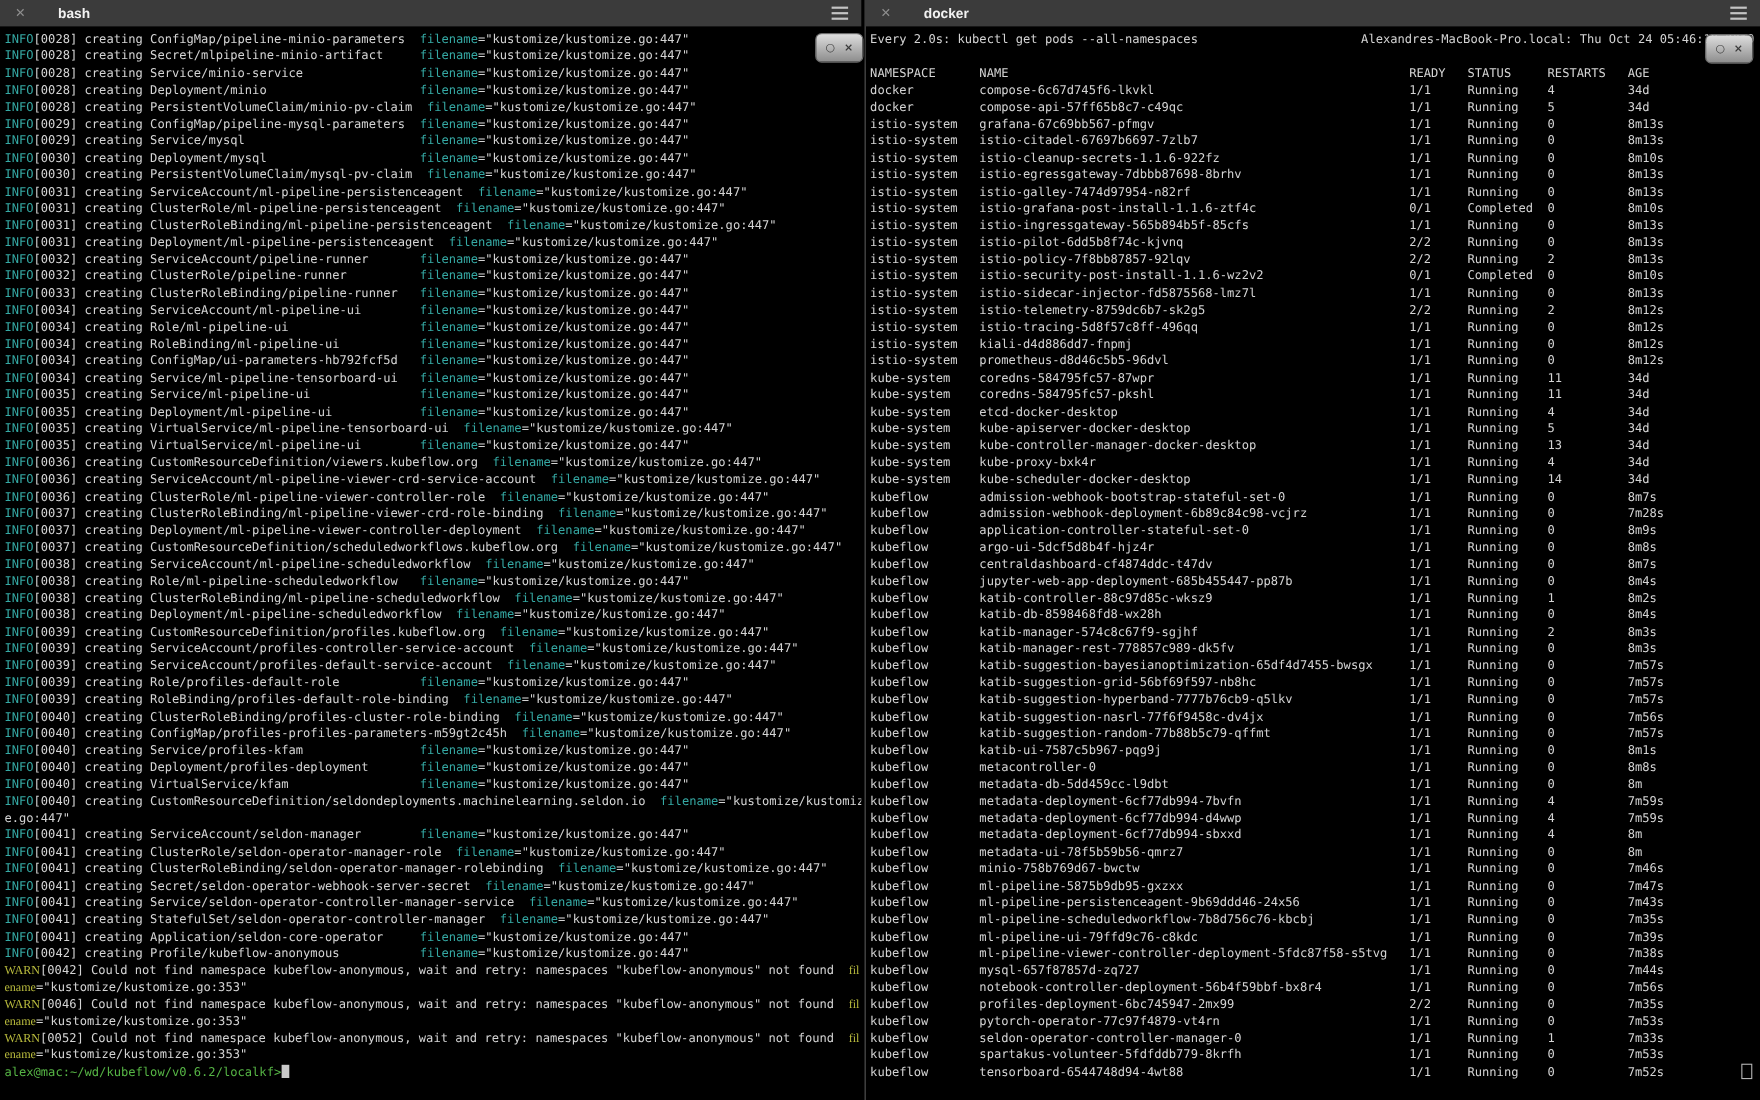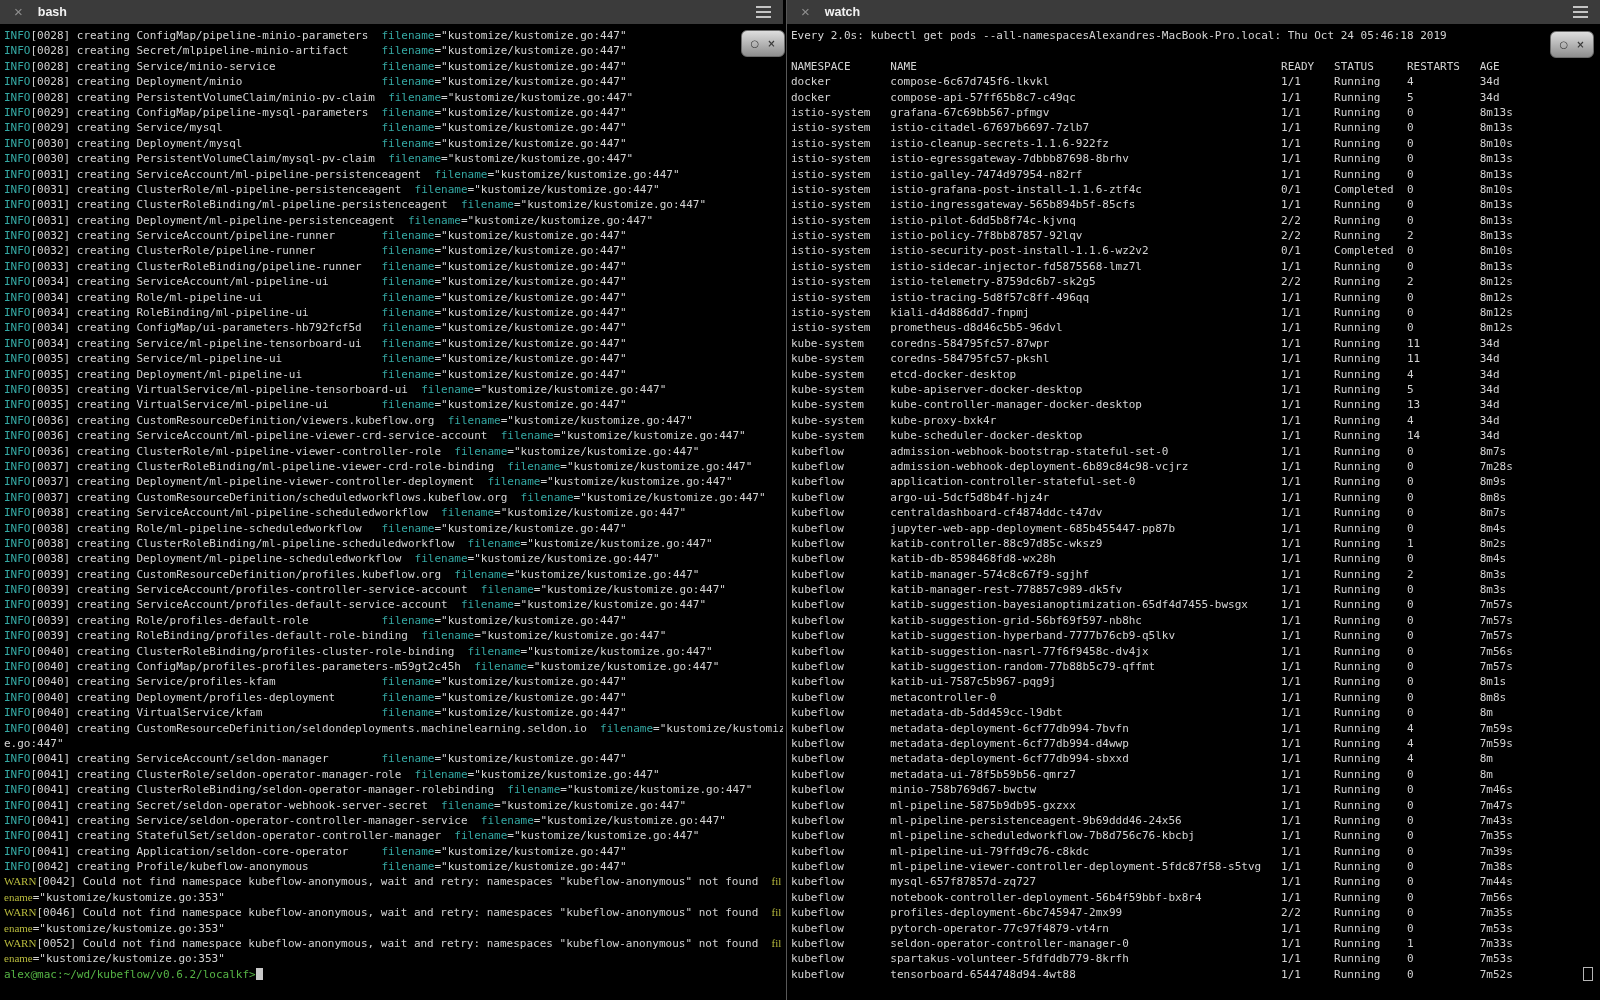--- a/index.html
+++ b/index.html
@@ -4,30 +4,30 @@
 <style>
   html,body{margin:0;padding:0;background:#000;}
   .screen{width:1600px;height:1000px;position:relative;display:flex;background:#000;overflow:hidden;
           font-family:"DejaVu Sans Mono",monospace;}
   .pane{position:relative;height:100%;background:#000;}
   .pane.left{width:783px;}
   .pane.right{flex:1;margin-left:3px;border-left:1px solid #585858;}
   .titlebar{height:24px;background:#3b3b3b;display:flex;align-items:center;
             font-family:"Liberation Sans",sans-serif;}
   .closex{color:#909090;font-size:15px;margin-left:14px;line-height:24px;}
-  .title{color:#f2f2f2;font-size:12.5px;font-weight:bold;margin-left:15px;}
+  .title{color:#f2f2f2;font-size:12.5px;font-weight:bold;margin-left:30px;}
   .menu{margin-left:auto;margin-right:12px;display:flex;flex-direction:column;gap:2.5px;}
   .menu i{display:block;width:15px;height:2.5px;background:#c4c4c4;}
   .term{position:relative;padding:4px 0 0 4px;font-size:11px;white-space:pre;overflow:hidden;
         height:calc(100% - 28px);color:#d4d4d4;}
   .trow{height:15.4px;line-height:15.4px;}
   .c-info{color:#35a9a4;}
   .c-warn{color:#b8ba3d;font-family:Liberation Serif, serif;}
   .c-green{color:#56b545;}
-  .spread{display:flex;justify-content:flex-start;padding-right:5px;}
+  .spread{display:flex;justify-content:space-between;padding-right:5px;}
   .cursor{display:inline-block;width:7px;height:12px;background:#c9c9c9;vertical-align:-2px;}
   .cursor-hollow{position:absolute;width:8px;height:12px;border:1px solid #b5b5b5;right:7px;}
   .overlay{position:absolute;width:42px;height:25px;border-radius:6px;
            background:linear-gradient(#dedede,#8d8d8d);border:1px solid #6a6a6a;
            box-shadow:0 1px 4px rgba(0,0,0,.55);display:flex;align-items:center;
            justify-content:center;gap:8px;z-index:5;}
   .overlay span{color:#3a3a3a;font-size:10px;line-height:1;font-weight:bold;
                 font-family:"DejaVu Sans",sans-serif;}
   .ov-left{top:30px;right:-2px;}
   .ov-right{top:31px;right:6px;}
@@ -50,21 +50,21 @@
     <div class="term" id="bash-term"><div class="trow"><span class="c-info">INFO</span><span>[0028] creating ConfigMap/pipeline-minio-parameters  </span><span class="c-info">filename</span><span>="kustomize/kustomize.go:447"</span></div><div class="trow"><span class="c-info">INFO</span><span>[0028] creating Secret/mlpipeline-minio-artifact     </span><span class="c-info">filename</span><span>="kustomize/kustomize.go:447"</span></div><div class="trow"><span class="c-info">INFO</span><span>[0028] creating Service/minio-service                </span><span class="c-info">filename</span><span>="kustomize/kustomize.go:447"</span></div><div class="trow"><span class="c-info">INFO</span><span>[0028] creating Deployment/minio                     </span><span class="c-info">filename</span><span>="kustomize/kustomize.go:447"</span></div><div class="trow"><span class="c-info">INFO</span><span>[0028] creating PersistentVolumeClaim/minio-pv-claim  </span><span class="c-info">filename</span><span>="kustomize/kustomize.go:447"</span></div><div class="trow"><span class="c-info">INFO</span><span>[0029] creating ConfigMap/pipeline-mysql-parameters  </span><span class="c-info">filename</span><span>="kustomize/kustomize.go:447"</span></div><div class="trow"><span class="c-info">INFO</span><span>[0029] creating Service/mysql                        </span><span class="c-info">filename</span><span>="kustomize/kustomize.go:447"</span></div><div class="trow"><span class="c-info">INFO</span><span>[0030] creating Deployment/mysql                     </span><span class="c-info">filename</span><span>="kustomize/kustomize.go:447"</span></div><div class="trow"><span class="c-info">INFO</span><span>[0030] creating PersistentVolumeClaim/mysql-pv-claim  </span><span class="c-info">filename</span><span>="kustomize/kustomize.go:447"</span></div><div class="trow"><span class="c-info">INFO</span><span>[0031] creating ServiceAccount/ml-pipeline-persistenceagent  </span><span class="c-info">filename</span><span>="kustomize/kustomize.go:447"</span></div><div class="trow"><span class="c-info">INFO</span><span>[0031] creating ClusterRole/ml-pipeline-persistenceagent  </span><span class="c-info">filename</span><span>="kustomize/kustomize.go:447"</span></div><div class="trow"><span class="c-info">INFO</span><span>[0031] creating ClusterRoleBinding/ml-pipeline-persistenceagent  </span><span class="c-info">filename</span><span>="kustomize/kustomize.go:447"</span></div><div class="trow"><span class="c-info">INFO</span><span>[0031] creating Deployment/ml-pipeline-persistenceagent  </span><span class="c-info">filename</span><span>="kustomize/kustomize.go:447"</span></div><div class="trow"><span class="c-info">INFO</span><span>[0032] creating ServiceAccount/pipeline-runner       </span><span class="c-info">filename</span><span>="kustomize/kustomize.go:447"</span></div><div class="trow"><span class="c-info">INFO</span><span>[0032] creating ClusterRole/pipeline-runner          </span><span class="c-info">filename</span><span>="kustomize/kustomize.go:447"</span></div><div class="trow"><span class="c-info">INFO</span><span>[0033] creating ClusterRoleBinding/pipeline-runner   </span><span class="c-info">filename</span><span>="kustomize/kustomize.go:447"</span></div><div class="trow"><span class="c-info">INFO</span><span>[0034] creating ServiceAccount/ml-pipeline-ui        </span><span class="c-info">filename</span><span>="kustomize/kustomize.go:447"</span></div><div class="trow"><span class="c-info">INFO</span><span>[0034] creating Role/ml-pipeline-ui                  </span><span class="c-info">filename</span><span>="kustomize/kustomize.go:447"</span></div><div class="trow"><span class="c-info">INFO</span><span>[0034] creating RoleBinding/ml-pipeline-ui           </span><span class="c-info">filename</span><span>="kustomize/kustomize.go:447"</span></div><div class="trow"><span class="c-info">INFO</span><span>[0034] creating ConfigMap/ui-parameters-hb792fcf5d   </span><span class="c-info">filename</span><span>="kustomize/kustomize.go:447"</span></div><div class="trow"><span class="c-info">INFO</span><span>[0034] creating Service/ml-pipeline-tensorboard-ui   </span><span class="c-info">filename</span><span>="kustomize/kustomize.go:447"</span></div><div class="trow"><span class="c-info">INFO</span><span>[0035] creating Service/ml-pipeline-ui               </span><span class="c-info">filename</span><span>="kustomize/kustomize.go:447"</span></div><div class="trow"><span class="c-info">INFO</span><span>[0035] creating Deployment/ml-pipeline-ui            </span><span class="c-info">filename</span><span>="kustomize/kustomize.go:447"</span></div><div class="trow"><span class="c-info">INFO</span><span>[0035] creating VirtualService/ml-pipeline-tensorboard-ui  </span><span class="c-info">filename</span><span>="kustomize/kustomize.go:447"</span></div><div class="trow"><span class="c-info">INFO</span><span>[0035] creating VirtualService/ml-pipeline-ui        </span><span class="c-info">filename</span><span>="kustomize/kustomize.go:447"</span></div><div class="trow"><span class="c-info">INFO</span><span>[0036] creating CustomResourceDefinition/viewers.kubeflow.org  </span><span class="c-info">filename</span><span>="kustomize/kustomize.go:447"</span></div><div class="trow"><span class="c-info">INFO</span><span>[0036] creating ServiceAccount/ml-pipeline-viewer-crd-service-account  </span><span class="c-info">filename</span><span>="kustomize/kustomize.go:447"</span></div><div class="trow"><span class="c-info">INFO</span><span>[0036] creating ClusterRole/ml-pipeline-viewer-controller-role  </span><span class="c-info">filename</span><span>="kustomize/kustomize.go:447"</span></div><div class="trow"><span class="c-info">INFO</span><span>[0037] creating ClusterRoleBinding/ml-pipeline-viewer-crd-role-binding  </span><span class="c-info">filename</span><span>="kustomize/kustomize.go:447"</span></div><div class="trow"><span class="c-info">INFO</span><span>[0037] creating Deployment/ml-pipeline-viewer-controller-deployment  </span><span class="c-info">filename</span><span>="kustomize/kustomize.go:447"</span></div><div class="trow"><span class="c-info">INFO</span><span>[0037] creating CustomResourceDefinition/scheduledworkflows.kubeflow.org  </span><span class="c-info">filename</span><span>="kustomize/kustomize.go:447"</span></div><div class="trow"><span class="c-info">INFO</span><span>[0038] creating ServiceAccount/ml-pipeline-scheduledworkflow  </span><span class="c-info">filename</span><span>="kustomize/kustomize.go:447"</span></div><div class="trow"><span class="c-info">INFO</span><span>[0038] creating Role/ml-pipeline-scheduledworkflow   </span><span class="c-info">filename</span><span>="kustomize/kustomize.go:447"</span></div><div class="trow"><span class="c-info">INFO</span><span>[0038] creating ClusterRoleBinding/ml-pipeline-scheduledworkflow  </span><span class="c-info">filename</span><span>="kustomize/kustomize.go:447"</span></div><div class="trow"><span class="c-info">INFO</span><span>[0038] creating Deployment/ml-pipeline-scheduledworkflow  </span><span class="c-info">filename</span><span>="kustomize/kustomize.go:447"</span></div><div class="trow"><span class="c-info">INFO</span><span>[0039] creating CustomResourceDefinition/profiles.kubeflow.org  </span><span class="c-info">filename</span><span>="kustomize/kustomize.go:447"</span></div><div class="trow"><span class="c-info">INFO</span><span>[0039] creating ServiceAccount/profiles-controller-service-account  </span><span class="c-info">filename</span><span>="kustomize/kustomize.go:447"</span></div><div class="trow"><span class="c-info">INFO</span><span>[0039] creating ServiceAccount/profiles-default-service-account  </span><span class="c-info">filename</span><span>="kustomize/kustomize.go:447"</span></div><div class="trow"><span class="c-info">INFO</span><span>[0039] creating Role/profiles-default-role           </span><span class="c-info">filename</span><span>="kustomize/kustomize.go:447"</span></div><div class="trow"><span class="c-info">INFO</span><span>[0039] creating RoleBinding/profiles-default-role-binding  </span><span class="c-info">filename</span><span>="kustomize/kustomize.go:447"</span></div><div class="trow"><span class="c-info">INFO</span><span>[0040] creating ClusterRoleBinding/profiles-cluster-role-binding  </span><span class="c-info">filename</span><span>="kustomize/kustomize.go:447"</span></div><div class="trow"><span class="c-info">INFO</span><span>[0040] creating ConfigMap/profiles-profiles-parameters-m59gt2c45h  </span><span class="c-info">filename</span><span>="kustomize/kustomize.go:447"</span></div><div class="trow"><span class="c-info">INFO</span><span>[0040] creating Service/profiles-kfam                </span><span class="c-info">filename</span><span>="kustomize/kustomize.go:447"</span></div><div class="trow"><span class="c-info">INFO</span><span>[0040] creating Deployment/profiles-deployment       </span><span class="c-info">filename</span><span>="kustomize/kustomize.go:447"</span></div><div class="trow"><span class="c-info">INFO</span><span>[0040] creating VirtualService/kfam                  </span><span class="c-info">filename</span><span>="kustomize/kustomize.go:447"</span></div><div class="trow"><span class="c-info">INFO</span><span>[0040] creating CustomResourceDefinition/seldondeployments.machinelearning.seldon.io  </span><span class="c-info">filename</span><span>="kustomize/kustomiz</span></div><div class="trow"><span>e.go:447"</span></div><div class="trow"><span class="c-info">INFO</span><span>[0041] creating ServiceAccount/seldon-manager        </span><span class="c-info">filename</span><span>="kustomize/kustomize.go:447"</span></div><div class="trow"><span class="c-info">INFO</span><span>[0041] creating ClusterRole/seldon-operator-manager-role  </span><span class="c-info">filename</span><span>="kustomize/kustomize.go:447"</span></div><div class="trow"><span class="c-info">INFO</span><span>[0041] creating ClusterRoleBinding/seldon-operator-manager-rolebinding  </span><span class="c-info">filename</span><span>="kustomize/kustomize.go:447"</span></div><div class="trow"><span class="c-info">INFO</span><span>[0041] creating Secret/seldon-operator-webhook-server-secret  </span><span class="c-info">filename</span><span>="kustomize/kustomize.go:447"</span></div><div class="trow"><span class="c-info">INFO</span><span>[0041] creating Service/seldon-operator-controller-manager-service  </span><span class="c-info">filename</span><span>="kustomize/kustomize.go:447"</span></div><div class="trow"><span class="c-info">INFO</span><span>[0041] creating StatefulSet/seldon-operator-controller-manager  </span><span class="c-info">filename</span><span>="kustomize/kustomize.go:447"</span></div><div class="trow"><span class="c-info">INFO</span><span>[0041] creating Application/seldon-core-operator     </span><span class="c-info">filename</span><span>="kustomize/kustomize.go:447"</span></div><div class="trow"><span class="c-info">INFO</span><span>[0042] creating Profile/kubeflow-anonymous           </span><span class="c-info">filename</span><span>="kustomize/kustomize.go:447"</span></div><div class="trow"><span class="c-warn">WARN</span><span>[0042] Could not find namespace kubeflow-anonymous, wait and retry: namespaces "kubeflow-anonymous" not found  </span><span class="c-warn">fil</span></div><div class="trow"><span class="c-warn">ename</span><span>="kustomize/kustomize.go:353"</span></div><div class="trow"><span class="c-warn">WARN</span><span>[0046] Could not find namespace kubeflow-anonymous, wait and retry: namespaces "kubeflow-anonymous" not found  </span><span class="c-warn">fil</span></div><div class="trow"><span class="c-warn">ename</span><span>="kustomize/kustomize.go:353"</span></div><div class="trow"><span class="c-warn">WARN</span><span>[0052] Could not find namespace kubeflow-anonymous, wait and retry: namespaces "kubeflow-anonymous" not found  </span><span class="c-warn">fil</span></div><div class="trow"><span class="c-warn">ename</span><span>="kustomize/kustomize.go:353"</span></div><div class="trow"><span class="c-green">alex@mac:~/wd/kubeflow/v0.6.2/localkf&gt;</span><span class="cursor"></span></div></div>
     <div class="overlay ov-left">
       <span>○</span>
       <span>×</span>
     </div>
   </div>
 
   <div class="pane right">
     <div class="titlebar">
       <span class="closex">×</span>
-      <span class="title">watch</span>
+      <span class="title">docker</span>
       <span class="menu">
           <i></i>
           <i></i>
           <i></i>
         </span>
     </div>
     <div class="term" id="watch-term"><div class="trow spread"><span>Every 2.0s: kubectl get pods --all-namespaces</span><span>Alexandres-MacBook-Pro.local: Thu Oct 24 05:46:18 2019</span></div><div class="trow"><span> </span></div><div class="trow"><span>NAMESPACE      NAME                                                       READY   STATUS     RESTARTS   AGE</span></div><div class="trow"><span>docker         compose-6c67d745f6-lkvkl                                   1/1     Running    4          34d</span></div><div class="trow"><span>docker         compose-api-57ff65b8c7-c49qc                               1/1     Running    5          34d</span></div><div class="trow"><span>istio-system   grafana-67c69bb567-pfmgv                                   1/1     Running    0          8m13s</span></div><div class="trow"><span>istio-system   istio-citadel-67697b6697-7zlb7                             1/1     Running    0          8m13s</span></div><div class="trow"><span>istio-system   istio-cleanup-secrets-1.1.6-922fz                          1/1     Running    0          8m10s</span></div><div class="trow"><span>istio-system   istio-egressgateway-7dbbb87698-8brhv                       1/1     Running    0          8m13s</span></div><div class="trow"><span>istio-system   istio-galley-7474d97954-n82rf                              1/1     Running    0          8m13s</span></div><div class="trow"><span>istio-system   istio-grafana-post-install-1.1.6-ztf4c                     0/1     Completed  0          8m10s</span></div><div class="trow"><span>istio-system   istio-ingressgateway-565b894b5f-85cfs                      1/1     Running    0          8m13s</span></div><div class="trow"><span>istio-system   istio-pilot-6dd5b8f74c-kjvnq                               2/2     Running    0          8m13s</span></div><div class="trow"><span>istio-system   istio-policy-7f8bb87857-92lqv                              2/2     Running    2          8m13s</span></div><div class="trow"><span>istio-system   istio-security-post-install-1.1.6-wz2v2                    0/1     Completed  0          8m10s</span></div><div class="trow"><span>istio-system   istio-sidecar-injector-fd5875568-lmz7l                     1/1     Running    0          8m13s</span></div><div class="trow"><span>istio-system   istio-telemetry-8759dc6b7-sk2g5                            2/2     Running    2          8m12s</span></div><div class="trow"><span>istio-system   istio-tracing-5d8f57c8ff-496qq                             1/1     Running    0          8m12s</span></div><div class="trow"><span>istio-system   kiali-d4d886dd7-fnpmj                                      1/1     Running    0          8m12s</span></div><div class="trow"><span>istio-system   prometheus-d8d46c5b5-96dvl                                 1/1     Running    0          8m12s</span></div><div class="trow"><span>kube-system    coredns-584795fc57-87wpr                                   1/1     Running    11         34d</span></div><div class="trow"><span>kube-system    coredns-584795fc57-pkshl                                   1/1     Running    11         34d</span></div><div class="trow"><span>kube-system    etcd-docker-desktop                                        1/1     Running    4          34d</span></div><div class="trow"><span>kube-system    kube-apiserver-docker-desktop                              1/1     Running    5          34d</span></div><div class="trow"><span>kube-system    kube-controller-manager-docker-desktop                     1/1     Running    13         34d</span></div><div class="trow"><span>kube-system    kube-proxy-bxk4r                                           1/1     Running    4          34d</span></div><div class="trow"><span>kube-system    kube-scheduler-docker-desktop                              1/1     Running    14         34d</span></div><div class="trow"><span>kubeflow       admission-webhook-bootstrap-stateful-set-0                 1/1     Running    0          8m7s</span></div><div class="trow"><span>kubeflow       admission-webhook-deployment-6b89c84c98-vcjrz              1/1     Running    0          7m28s</span></div><div class="trow"><span>kubeflow       application-controller-stateful-set-0                      1/1     Running    0          8m9s</span></div><div class="trow"><span>kubeflow       argo-ui-5dcf5d8b4f-hjz4r                                   1/1     Running    0          8m8s</span></div><div class="trow"><span>kubeflow       centraldashboard-cf4874ddc-t47dv                           1/1     Running    0          8m7s</span></div><div class="trow"><span>kubeflow       jupyter-web-app-deployment-685b455447-pp87b                1/1     Running    0          8m4s</span></div><div class="trow"><span>kubeflow       katib-controller-88c97d85c-wksz9                           1/1     Running    1          8m2s</span></div><div class="trow"><span>kubeflow       katib-db-8598468fd8-wx28h                                  1/1     Running    0          8m4s</span></div><div class="trow"><span>kubeflow       katib-manager-574c8c67f9-sgjhf                             1/1     Running    2          8m3s</span></div><div class="trow"><span>kubeflow       katib-manager-rest-778857c989-dk5fv                        1/1     Running    0          8m3s</span></div><div class="trow"><span>kubeflow       katib-suggestion-bayesianoptimization-65df4d7455-bwsgx     1/1     Running    0          7m57s</span></div><div class="trow"><span>kubeflow       katib-suggestion-grid-56bf69f597-nb8hc                     1/1     Running    0          7m57s</span></div><div class="trow"><span>kubeflow       katib-suggestion-hyperband-7777b76cb9-q5lkv                1/1     Running    0          7m57s</span></div><div class="trow"><span>kubeflow       katib-suggestion-nasrl-77f6f9458c-dv4jx                    1/1     Running    0          7m56s</span></div><div class="trow"><span>kubeflow       katib-suggestion-random-77b88b5c79-qffmt                   1/1     Running    0          7m57s</span></div><div class="trow"><span>kubeflow       katib-ui-7587c5b967-pqg9j                                  1/1     Running    0          8m1s</span></div><div class="trow"><span>kubeflow       metacontroller-0                                           1/1     Running    0          8m8s</span></div><div class="trow"><span>kubeflow       metadata-db-5dd459cc-l9dbt                                 1/1     Running    0          8m</span></div><div class="trow"><span>kubeflow       metadata-deployment-6cf77db994-7bvfn                       1/1     Running    4          7m59s</span></div><div class="trow"><span>kubeflow       metadata-deployment-6cf77db994-d4wwp                       1/1     Running    4          7m59s</span></div><div class="trow"><span>kubeflow       metadata-deployment-6cf77db994-sbxxd                       1/1     Running    4          8m</span></div><div class="trow"><span>kubeflow       metadata-ui-78f5b59b56-qmrz7                               1/1     Running    0          8m</span></div><div class="trow"><span>kubeflow       minio-758b769d67-bwctw                                     1/1     Running    0          7m46s</span></div><div class="trow"><span>kubeflow       ml-pipeline-5875b9db95-gxzxx                               1/1     Running    0          7m47s</span></div><div class="trow"><span>kubeflow       ml-pipeline-persistenceagent-9b69ddd46-24x56               1/1     Running    0          7m43s</span></div><div class="trow"><span>kubeflow       ml-pipeline-scheduledworkflow-7b8d756c76-kbcbj             1/1     Running    0          7m35s</span></div><div class="trow"><span>kubeflow       ml-pipeline-ui-79ffd9c76-c8kdc                             1/1     Running    0          7m39s</span></div><div class="trow"><span>kubeflow       ml-pipeline-viewer-controller-deployment-5fdc87f58-s5tvg   1/1     Running    0          7m38s</span></div><div class="trow"><span>kubeflow       mysql-657f87857d-zq727                                     1/1     Running    0          7m44s</span></div><div class="trow"><span>kubeflow       notebook-controller-deployment-56b4f59bbf-bx8r4            1/1     Running    0          7m56s</span></div><div class="trow"><span>kubeflow       profiles-deployment-6bc745947-2mx99                        2/2     Running    0          7m35s</span></div><div class="trow"><span>kubeflow       pytorch-operator-77c97f4879-vt4rn                          1/1     Running    0          7m53s</span></div><div class="trow"><span>kubeflow       seldon-operator-controller-manager-0                       1/1     Running    1          7m33s</span></div><div class="trow"><span>kubeflow       spartakus-volunteer-5fdfddb779-8krfh                       1/1     Running    0          7m53s</span></div><div class="trow"><span>kubeflow       tensorboard-6544748d94-4wt88                               1/1     Running    0          7m52s</span></div><span class="cursor-hollow" style="top: 943.4px;"></span></div>
     <div class="overlay ov-right">
       <span>○</span>
       <span>×</span>

